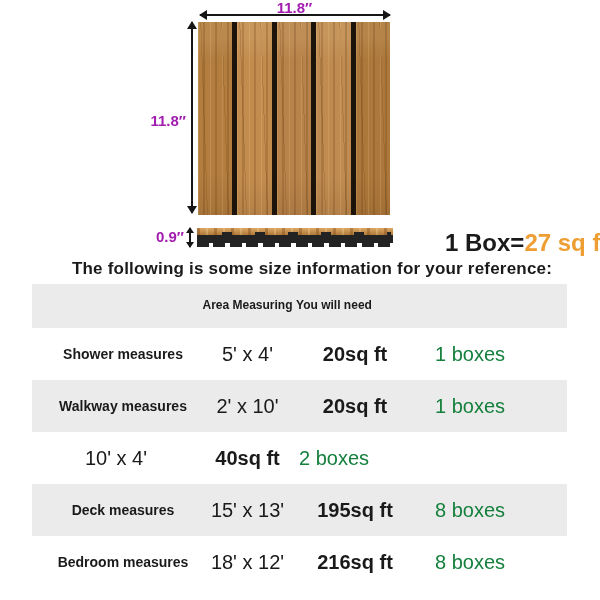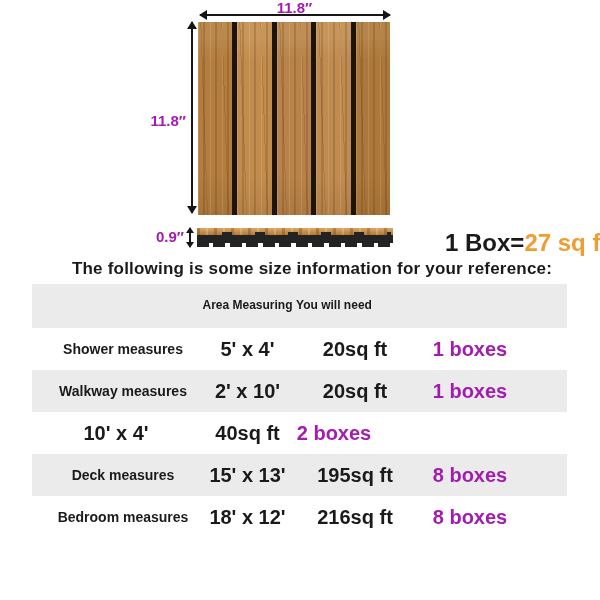--- a/index.html
+++ b/index.html
@@ -52,27 +52,27 @@
   
   .box-eq { position:absolute; left:445px; top:229px; font-size:24px; font-weight:bold; white-space:nowrap; }
   .box-eq .orange { color:#ee9e33; }
 
   
   .heading { position:absolute; left:0; width:600px; top:259px; margin:0; text-align:center;
     font-size:17px; font-weight:bold; letter-spacing:0.2px;padding-left:12px; }
 
   
   .size-table { position:absolute; left:32px; top:284px; width:535px; }
-  .row { display:grid; grid-template-columns:168px 95px 120px 152px; height:42px; align-items:center; text-align:center; }
+  .row { display:grid; grid-template-columns:168px 95px 120px 152px; height:52px; align-items:center; text-align:center; }
   .row.header { height:44px; }
   .row:nth-child(odd) { background:#ebebeb; }
   .c-area  { font-size:14px; font-weight:bold; padding-left:14px; }
-  .c-size  { font-size:20px; font-weight:bold; }
+  .c-size  { font-size:20px; font-weight:normal; }
   .c-sqft  { font-size:20px; font-weight:bold; }
-  .c-boxes { font-size:20px; font-weight:bold; color:#a21caf; padding-right:42px; }
+  .c-boxes { font-size:20px; font-weight:normal; color:#15803d; padding-right:42px; }
   .h-cell  { font-size:12px; font-weight:bold; line-height:1.12; }
   .h-cell span { display:block; }
   .h-boxes { padding-right:42px; }
 </style>
 </head>
 <body>
 
 <div class="page">
 
   <div class="dim dim-top">11.8″</div>

